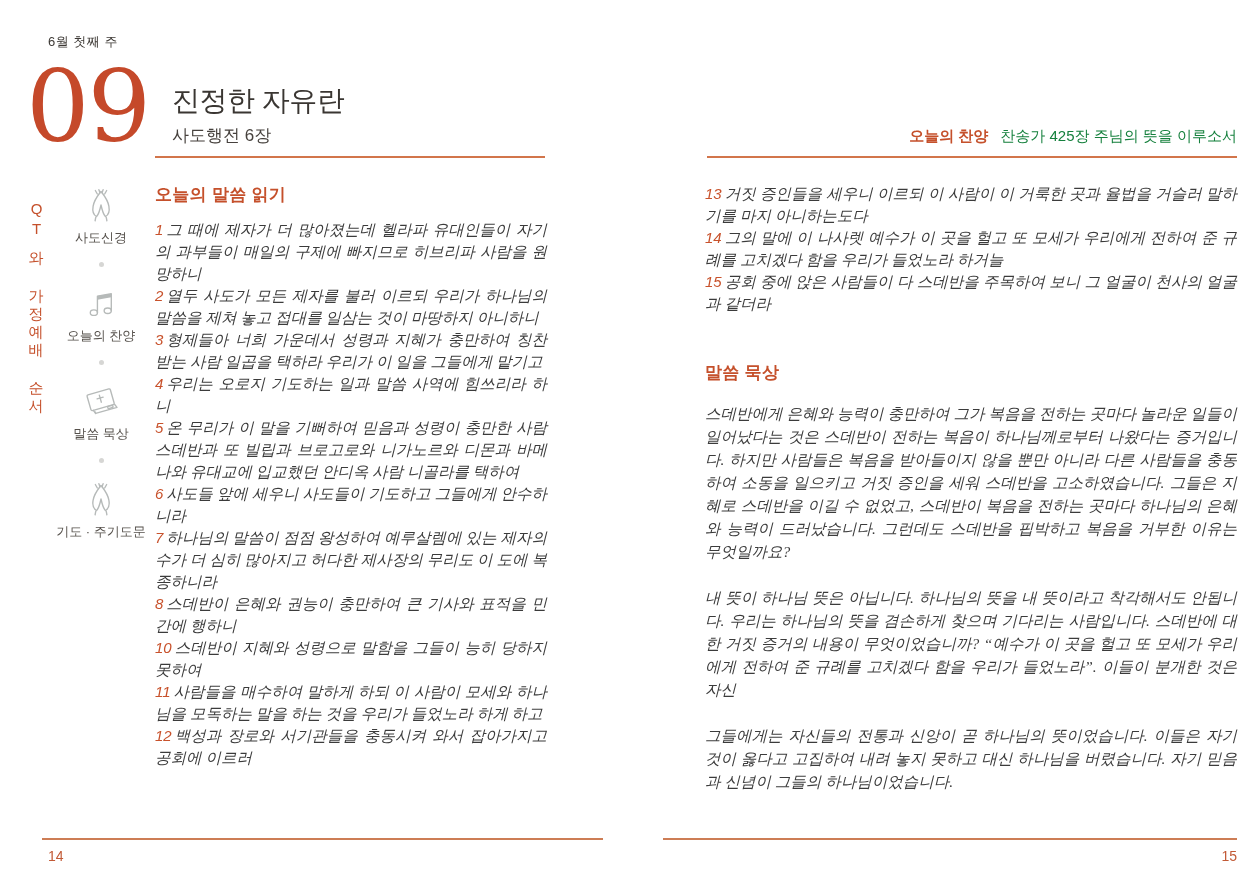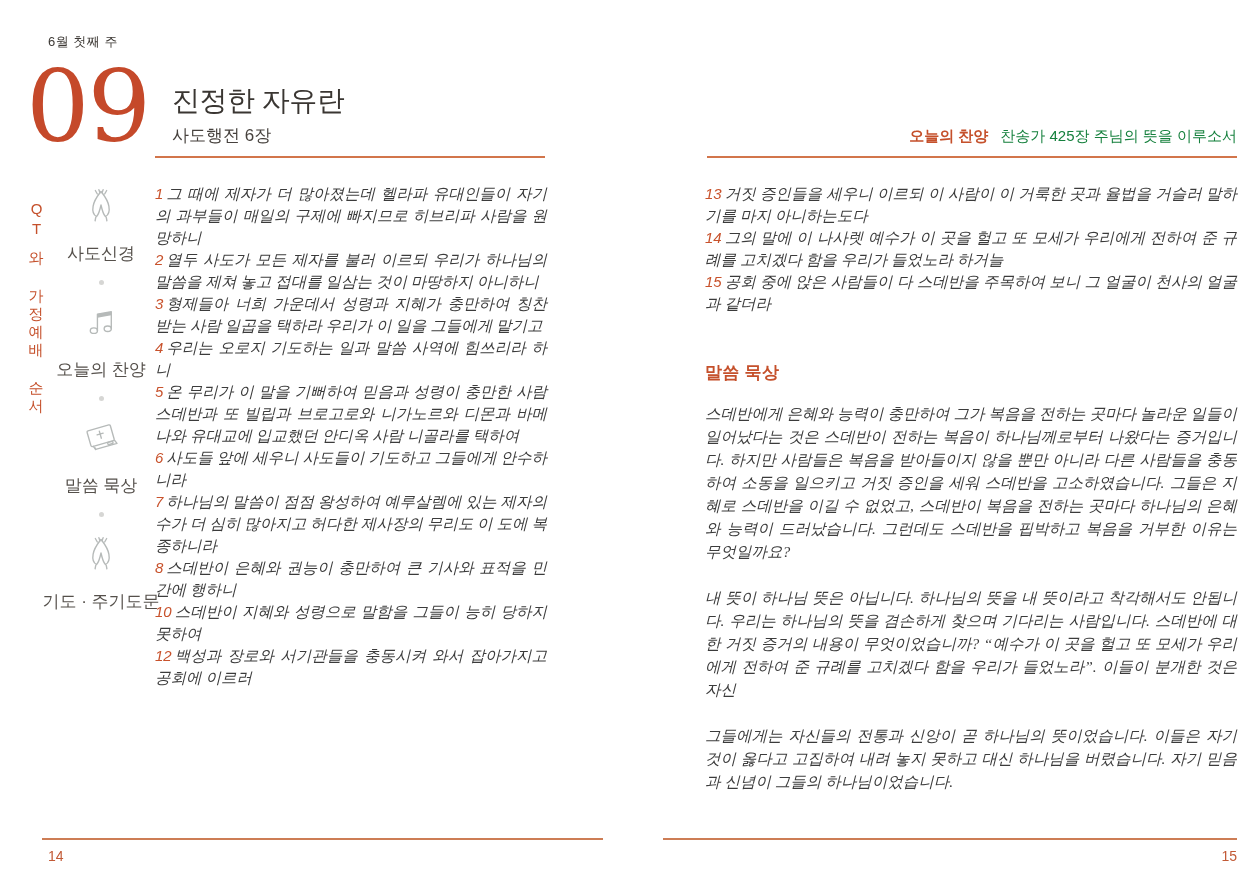--- a/index.html
+++ b/index.html
@@ -17,21 +17,21 @@
   .praise-label { color:#c5502b; font-weight:600; margin-right:12px; }
   .praise-text { color:#15803d; }
   .rule-right-header { position:absolute; left:707px; top:156px; width:530px; height:2px; background:#d2754b; }
 
   
   .sidebar-vertical { position:absolute; left:26px; top:200px; writing-mode:vertical-rl; text-orientation:upright; font-size:15px; color:#c5502b; letter-spacing:3px; line-height:20px; height:380px; }
   .sidebar-items { position:absolute; left:54px; top:184px; width:94px; display:flex; flex-direction:column; align-items:center; }
   .s-item { display:flex; flex-direction:column; align-items:center; }
   .s-icon { width:42px; height:42px; }
   .s-icon svg { width:100%; height:100%; }
-  .s-label { font-size:17px; color:#55504b; margin-top:16px; white-space:nowrap; }
+  .s-label { font-size:13px; color:#55504b; margin-top:3px; white-space:nowrap; }
   .s-dot { width:5px; height:5px; border-radius:50%; background:#d6d6d4; margin:15px 0; }
 
   
   .col-left { position:absolute; left:155px; top:183px; width:392px; }
   .col-right { position:absolute; left:705px; top:183px; width:532px; }
   .section-heading { font-size:17px; font-weight:700; color:#c5502b; margin-bottom:13px; letter-spacing:.3px; }
   .verses p, .med-p {
     font-family:"Liberation Serif", "DejaVu Serif", serif;
     font-size:15.5px; line-height:22px; color:#3b3b3b;
     text-align:justify; word-break:break-all;font-style:italic;
@@ -108,20 +108,21 @@
         <path d="M20 7 C17 11 13.5 15 12.5 21 C11.6 26 13.2 29.6 15.8 31 C17.8 29 18.9 25 20 20 C21.1 25 22.2 29 24.2 31 C26.8 29.6 28.4 26 27.5 21 C26.5 15 23 11 20 7 Z"></path>
         <path d="M16.5 9.5 L14.6 6.2 M23.5 9.5 L25.4 6.2 M19 8.4 L18 5.4 M21 8.4 L22 5.4"></path>
         <path d="M15 31.8 L14.4 35 M25 31.8 L25.6 35"></path>
       </svg>
     </span>
     <span class="s-label">기도 · 주기도문</span>
   </div>
 </div>
 
 <div class="col-left">
+  <div class="section-heading">오늘의 말씀 읽기</div>
   <div class="verses">
 
       <p><span class="vnum">1</span><span>그 때에 제자가 더 많아졌는데 헬라파 유대인들이 자기의 과부들이 매일의 구제에 빠지므로 히브리파 사람을 원망하니</span></p>
 
       <p><span class="vnum">2</span><span>열두 사도가 모든 제자를 불러 이르되 우리가 하나님의 말씀을 제쳐 놓고 접대를 일삼는 것이 마땅하지 아니하니</span></p>
 
       <p><span class="vnum">3</span><span>형제들아 너희 가운데서 성령과 지혜가 충만하여 칭찬 받는 사람 일곱을 택하라 우리가 이 일을 그들에게 맡기고</span></p>
 
       <p><span class="vnum">4</span><span>우리는 오로지 기도하는 일과 말씀 사역에 힘쓰리라 하니</span></p>
 
@@ -129,20 +130,21 @@
 
       <p><span class="vnum">6</span><span>사도들 앞에 세우니 사도들이 기도하고 그들에게 안수하니라</span></p>
 
       <p><span class="vnum">7</span><span>하나님의 말씀이 점점 왕성하여 예루살렘에 있는 제자의 수가 더 심히 많아지고 허다한 제사장의 무리도 이 도에 복종하니라</span></p>
 
       <p><span class="vnum">8</span><span>스데반이 은혜와 권능이 충만하여 큰 기사와 표적을 민간에 행하니</span></p>
 
 
       <p><span class="vnum">10</span><span>스데반이 지혜와 성령으로 말함을 그들이 능히 당하지 못하여</span></p>
 
+      <p><span class="vnum">11</span><span>사람들을 매수하여 말하게 하되 이 사람이 모세와 하나님을 모독하는 말을 하는 것을 우리가 들었노라 하게 하고</span></p>
 
       <p><span class="vnum">12</span><span>백성과 장로와 서기관들을 충동시켜 와서 잡아가지고 공회에 이르러</span></p>
     </div>
 </div>
 
 <div class="col-right">
   <div class="verses">
 
       <p><span class="vnum">13</span><span>거짓 증인들을 세우니 이르되 이 사람이 이 거룩한 곳과 율법을 거슬러 말하기를 마지 아니하는도다</span></p>
 

